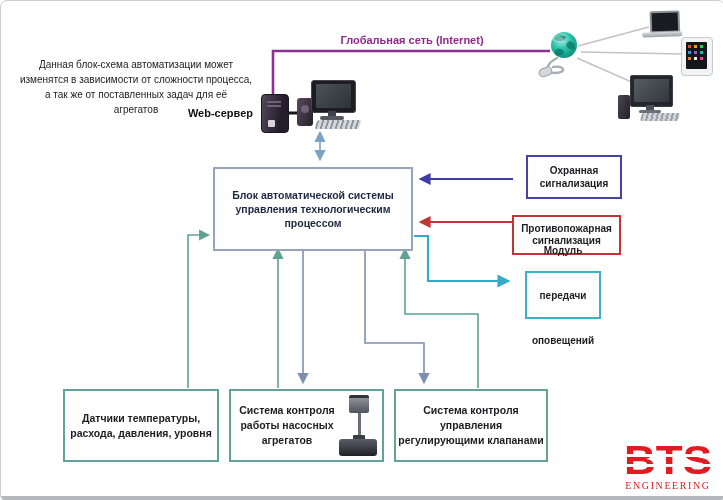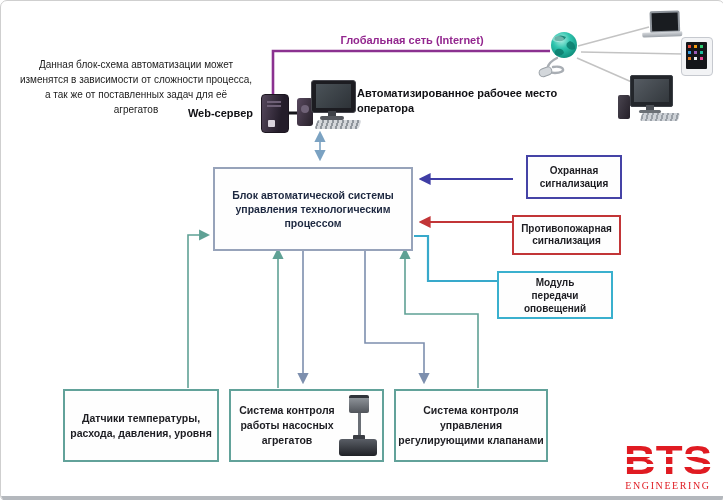--- a/index.html
+++ b/index.html
@@ -8,21 +8,21 @@
   
   .top-note{left:6px;top:12px;width:258px;text-align:center;font-size:10px;line-height:15px;color:#1b1b1b;font-weight:400;z-index:4;margin-top:44px;}
   .internet-label{left:272px;top:33px;width:278px;text-align:center;font-weight:bold;font-size:11px;color:#93278f;z-index:4;}
   .webserver-label{left:148px;top:106px;width:104px;text-align:right;font-weight:bold;font-size:11px;color:#101014;z-index:4;}
   .workstation-label{left:356px;top:85px;width:215px;text-align:left;font-weight:bold;font-size:11px;line-height:15px;color:#101014;z-index:4;}
   
   .box{box-sizing:border-box;background:#fefefe;display:flex;flex-direction:column;align-items:center;justify-content:center;text-align:center;z-index:2;font-weight:bold;color:#1d1d22;}
   .central{left:212px;top:166px;width:200px;height:84px;border:2px solid #97a3ba;font-size:10.5px;line-height:14px;color:#1d2840;}
   .b-security{left:513px;top:154px;width:96px;height:44px;border:2px solid #4543a6;font-size:10px;line-height:13px;margin-left:12px;}
   .b-fire{left:511px;top:214px;width:109px;height:40px;border:2px solid #c23537;font-size:10px;line-height:12.5px;}
-  .b-module{left:496px;top:270px;width:116px;height:48px;border:2px solid #3ab0ce;font-size:10px;line-height:13px;}
+  .b-module{left:524px;top:270px;width:76px;height:48px;border:2px solid #3ab0ce;font-size:10px;line-height:13px;gap:32px;}
   .b-bottom{top:388px;height:73px;border:2px solid #62a29a;font-size:10.5px;line-height:15px;}
   .b-sensors{left:62px;width:156px;}
   .b-pumps{left:228px;width:155px;align-items:flex-start;}
   .b-pumps .txt{width:112px;text-align:center;}
   .b-valves{left:393px;width:154px;}
   
   .icon{z-index:3;}
   .server{left:260px;top:93px;width:26px;height:37px;background:linear-gradient(100deg,#55485c,#241d2a 70%);border-radius:4px;border:1px solid #1c1620;}
   .server-slot{position:absolute;left:5px;top:6px;width:14px;height:2px;background:#6e6076;box-shadow:0 4px 0 #6e6076;}
   .server-led{position:absolute;left:6px;bottom:5px;width:7px;height:7px;background:#d8d3dc;border-radius:1px;}
@@ -115,24 +115,20 @@
 
   <div class="abs top-note">
     <div>Данная блок-схема автоматизации может</div>
     <div>изменятся в зависимости от сложности процесса,</div>
     <div>а так же от поставленных задач для её</div>
     <div>агрегатов</div>
   </div>
 
   <div class="abs internet-label">Глобальная сеть (Internet)</div>
   <div class="abs webserver-label">Web-сервер</div>
-  <div class="abs workstation-label">
-    <div>Автоматизированное рабочее место</div>
-    <div>оператора</div>
-  </div>
 
   <div class="abs icon server">
     <span class="server-slot"></span>
     <span class="server-led"></span>
   </div>
 
   <div class="abs icon ws-speaker">
       <i></i>
     </div>
   <div class="abs icon ws-monitor">

